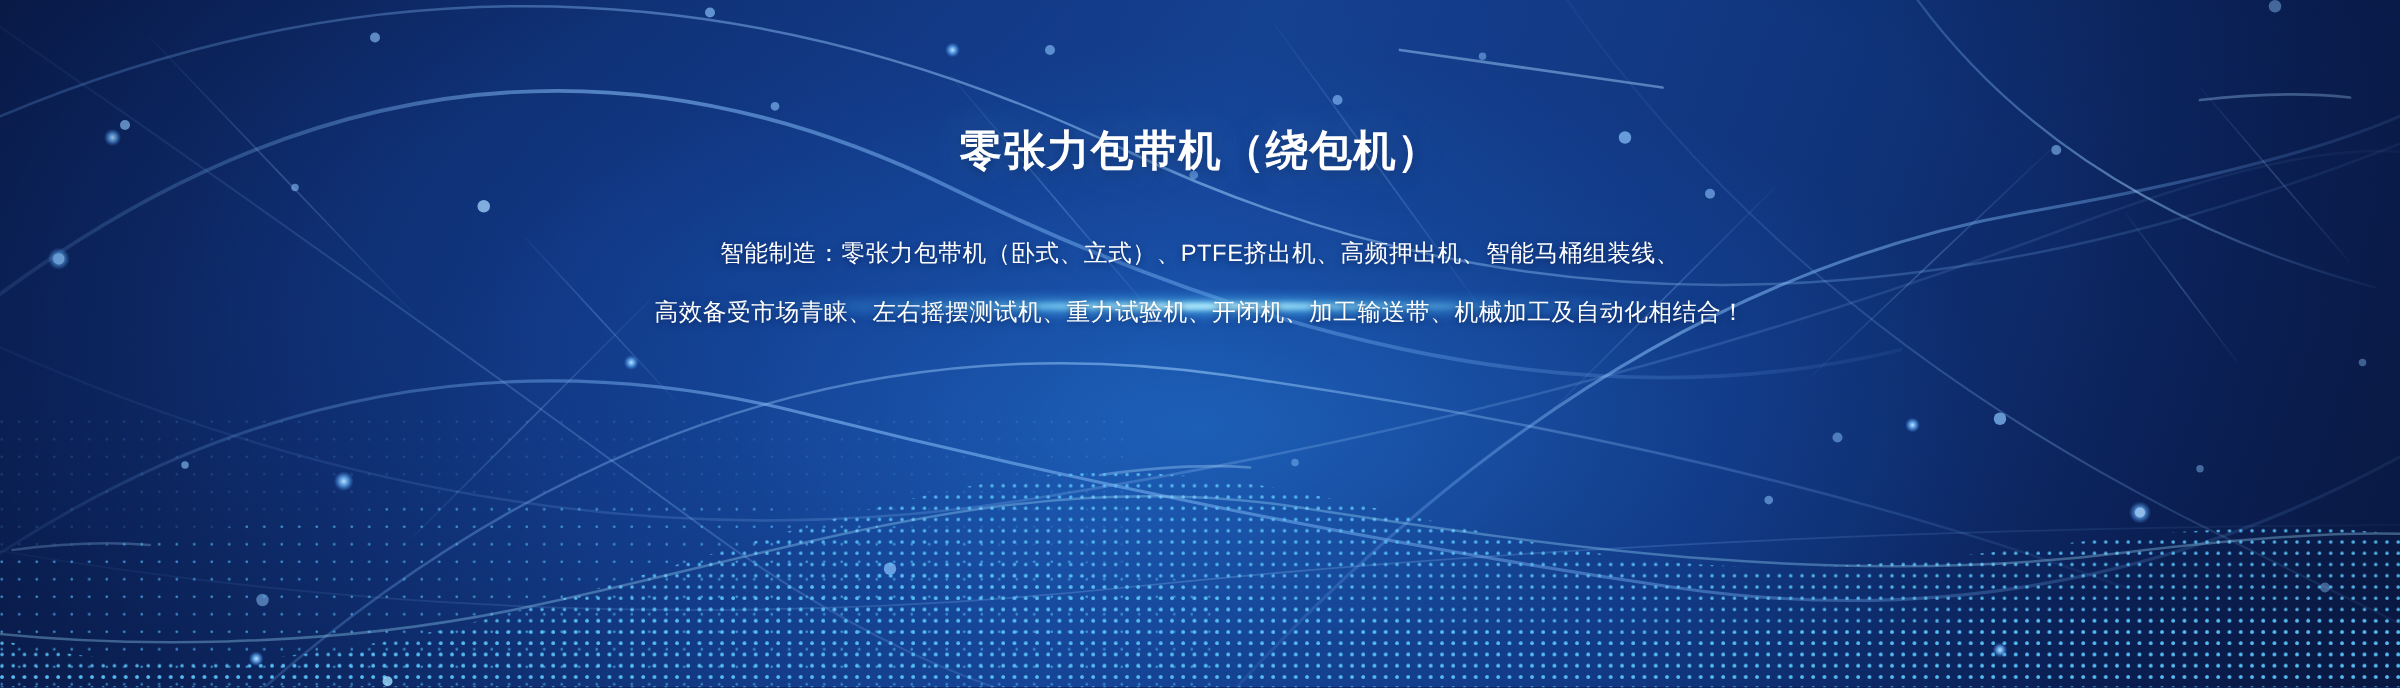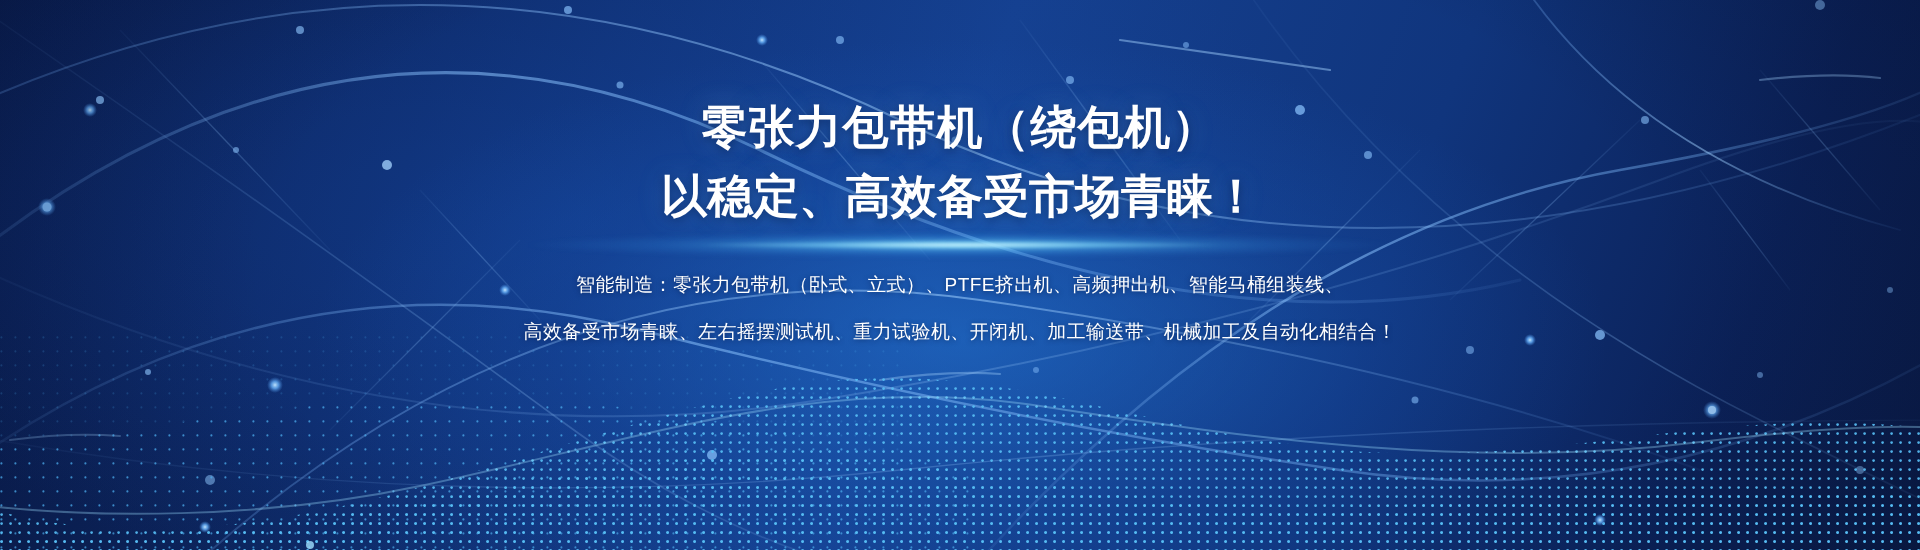--- a/index.html
+++ b/index.html
@@ -61,21 +61,21 @@
     position:absolute; left:0; top:0;
     width:1920px; height:550px;
     display:flex; flex-direction:column;
     align-items:center;
     z-index:6;
   }
 
   .headline {
     color:#ffffff;
     font-weight:bold;
-    font-size:46px;
+    font-size:34px;
     line-height:1;
     letter-spacing:1px;
     text-shadow:0 2px 10px rgba(4,24,70,0.55), 0 0 26px rgba(120,200,255,0.30);
     white-space:nowrap;
   }
   .headline-1 { margin-top:104px; }
   .headline-2 { margin-top:23px; letter-spacing:0px; }
 
   .subline {
     text-align:center;
@@ -265,18 +265,17 @@
     <circle cx="310" cy="545" r="4" fill="#9fe0ff" fill-opacity="0.8"></circle>
   </svg>
 
   <div class="vignette"></div>
 
   <div class="glow-band"></div>
   <div class="glow-core"></div>
 
   <div class="content">
     <div class="headline headline-1">零张力包带机（绕包机）</div>
-    <div class="headline headline-2">以稳定、高效备受市场青睐！</div>
     <div class="subline subline-1">智能制造：零张力包带机（卧式、立式）、PTFE挤出机、高频押出机、智能马桶组装线、</div>
     <div class="subline subline-2">高效备受市场青睐、左右摇摆测试机、重力试验机、开闭机、加工输送带、机械加工及自动化相结合！</div>
   </div>
 
 </div>
 
 </body></html>

